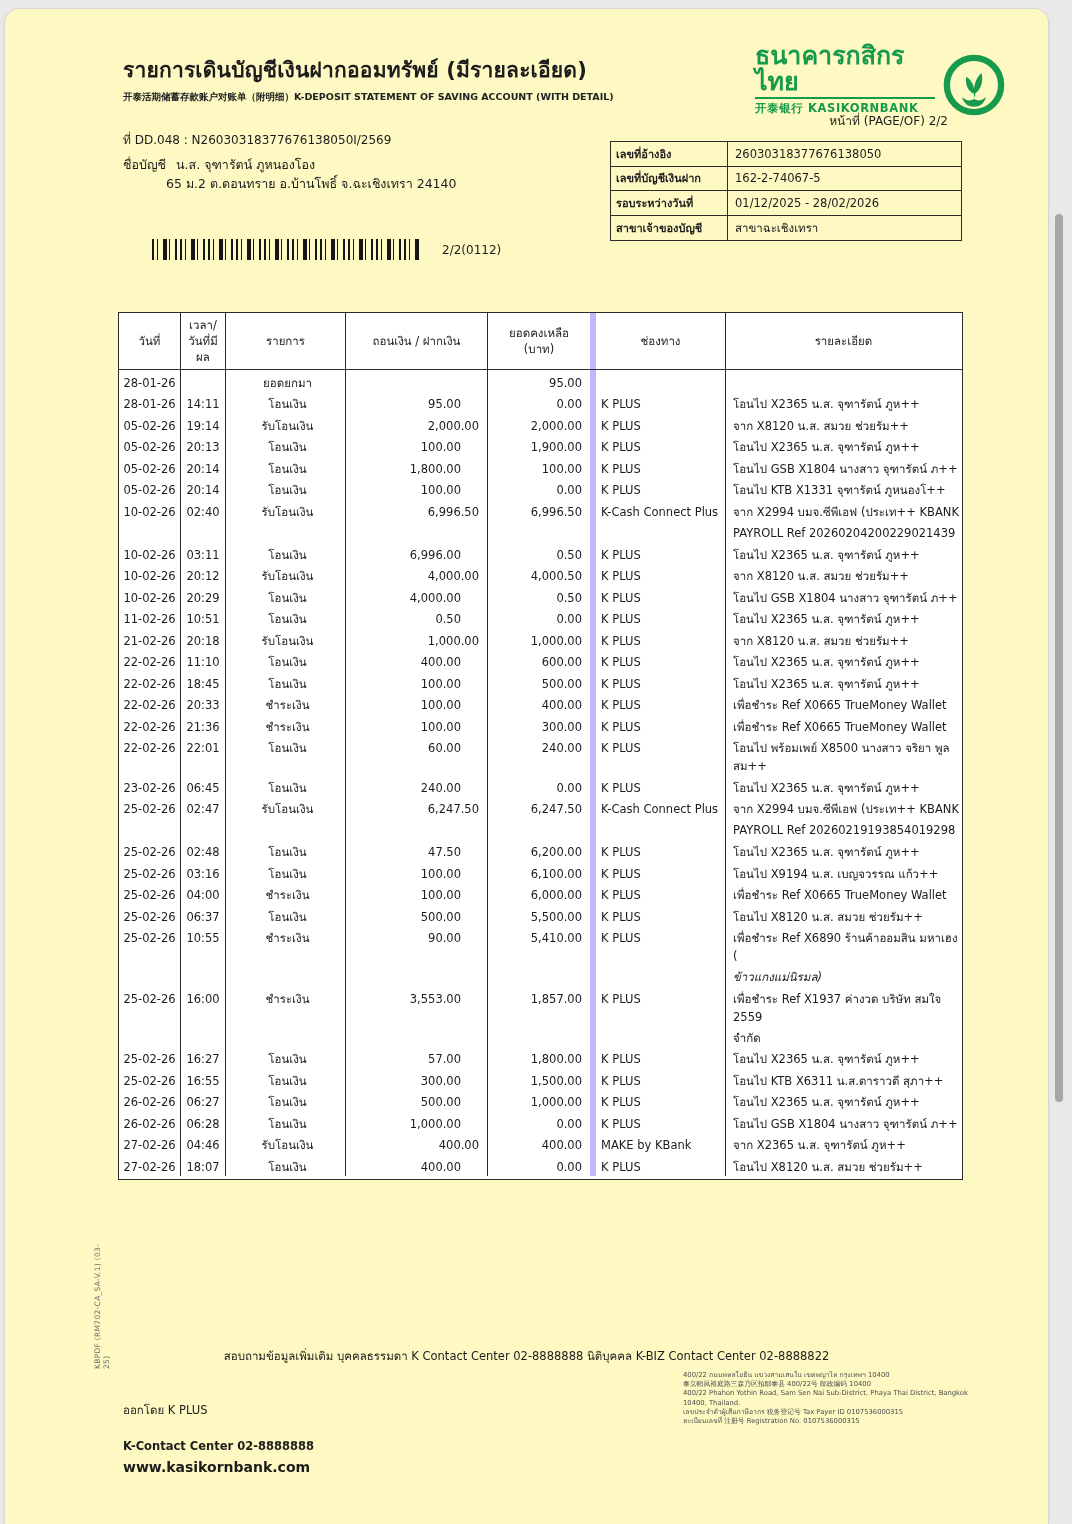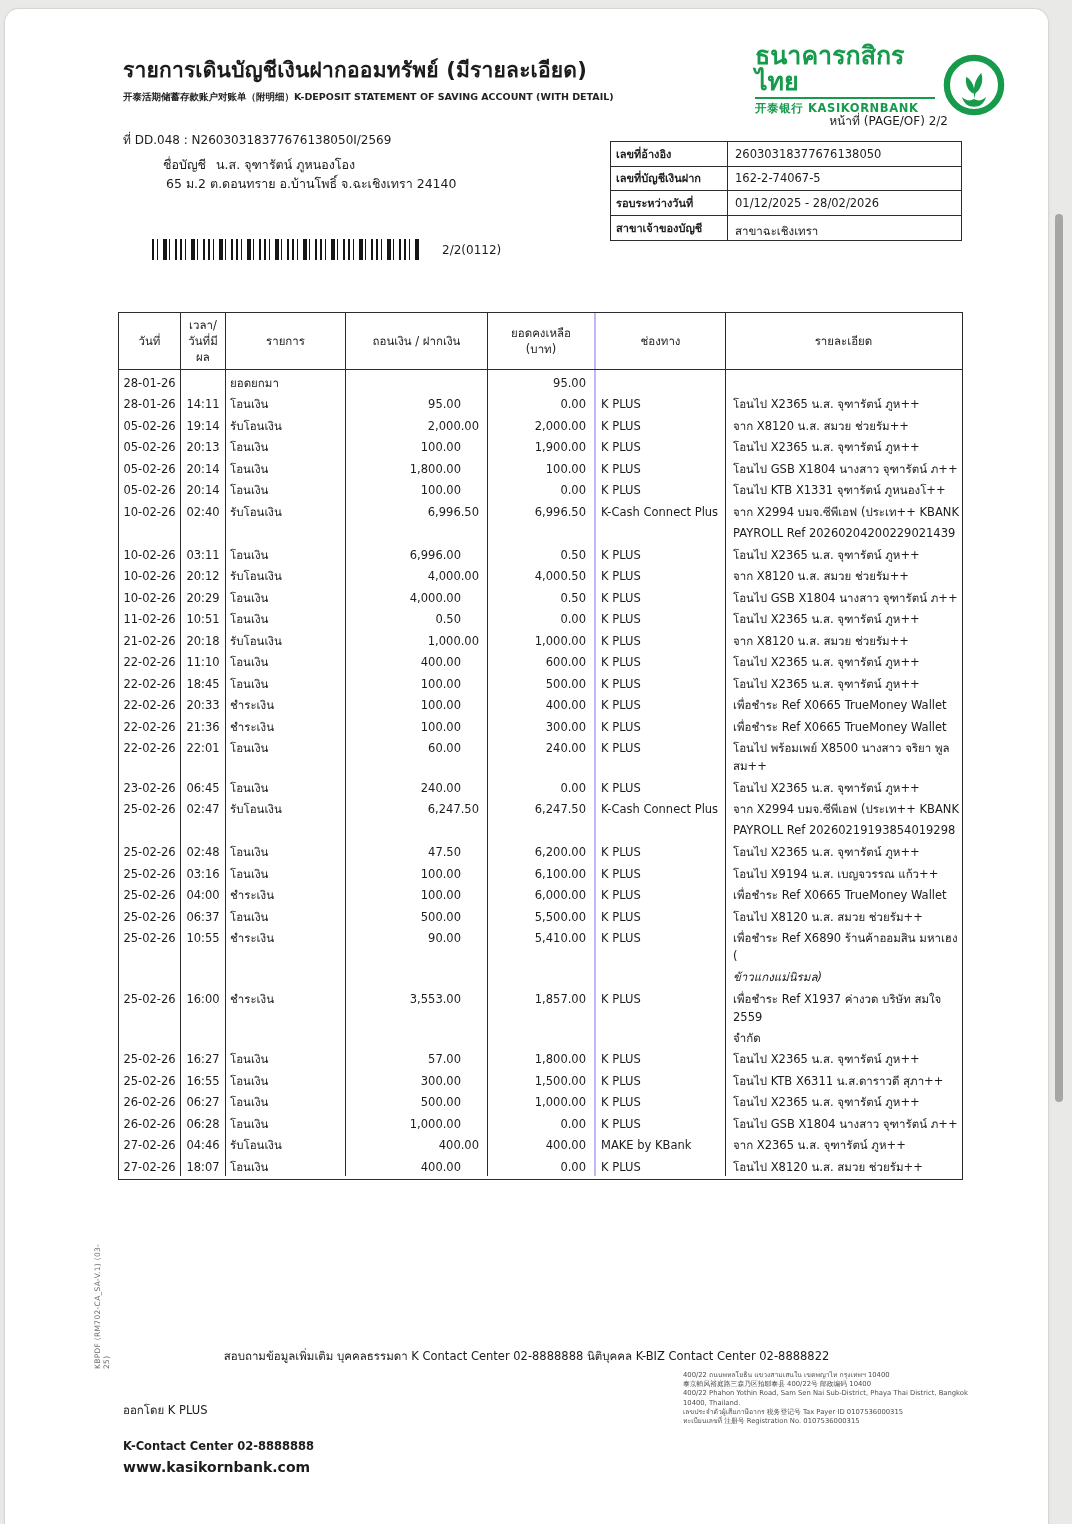--- a/index.html
+++ b/index.html
@@ -5,62 +5,62 @@
   * { margin:0; padding:0; box-sizing:border-box; }
   html,body { width:1072px; height:1524px; overflow:hidden; }
   body {
     background:#e9e9e8;
     font-family:"DejaVu Sans","Liberation Sans",sans-serif;
     color:#1c1c1c;
     position:relative;
   }
   .page {
     position:absolute; left:5px; top:9px; width:1043px; height:1515px;
-    background:#ffffff;
+    background:#fef9c3;
     border-radius:14px 14px 0 0;
     box-shadow:0 0 0 1px #d6d6d4, 0 1px 4px rgba(0,0,0,.08);
   }
   
   .title-block { position:absolute; left:118px; top:44px; }
   .title-th { font-size:21px; font-weight:bold; letter-spacing:.2px; }
   .title-sub { font-size:9.5px; font-weight:bold; margin-top:5px; color:#222; }
   .logo-block { position:absolute; left:750px; top:34px; width:250px; display:flex; align-items:flex-end; }
   .brand-text { text-align:left; margin-right:8px; }
   .brand-th { font-size:25px; font-weight:bold; color:#169a4b; line-height:26px; border-bottom:2.5px solid #169a4b; padding-bottom:2px; }
   .brand-en { font-size:11.5px; font-weight:bold; color:#169a4b; margin-top:2px; letter-spacing:.6px; }
   .logo-svg { width:62px; height:62px; flex:0 0 auto; }
   .page-of { position:absolute; right:100px; top:102px; font-size:12px; }
   .doc-no { position:absolute; left:118px; top:121px; font-size:12px; }
   .account-block { position:absolute; left:118px; top:146px; font-size:12.5px; line-height:19px; }
-  .account-line1 { display:flex; gap:10px;margin-left:40px; }
+  .account-line1 { display:flex; gap:10px; }
   .account-address { margin-left:43px; }
   
   .info-box { position:absolute; left:605px; top:132px; width:352px; border:1.5px solid #2c2c2c; }
   .ib-row { display:flex; border-bottom:1.5px solid #2c2c2c; height:24.5px; align-items:center; }
-  .ib-row:last-child { border-bottom:none;align-items:flex-end; }
+  .ib-row:last-child { border-bottom:none; }
   .ib-label { width:117px; font-weight:bold; font-size:11px; padding:0 4px 0 5px; border-right:1.5px solid #2c2c2c; height:100%; display:flex; align-items:center; }
   .ib-value { flex:1; font-size:11.5px; padding-left:7px; }
   
   .barcode { position:absolute; left:147px; top:230px; width:268px; height:21px;
     background:
       repeating-linear-gradient(90deg,#161616 0 2px,transparent 2px 5px,#161616 5px 6px,transparent 6px 11px,#161616 11px 15px,transparent 15px 17px,#161616 17px 18px,transparent 18px 23px,#161616 23px 25px,transparent 25px 28px);
   }
   .barcode-caption { position:absolute; left:437px; top:234px; font-size:12px; }
   
   .stmt-table { position:absolute; left:113px; top:303px; width:845px; border:1.5px solid #2c2c2c; background:#fff; }
   .t-head { display:flex; border-bottom:1.5px solid #2c2c2c; min-height:55px; }
   .t-row { display:flex; }
   .t-body { padding-bottom:3px; }
   .c { padding-top:3.5px; font-size:11.5px; line-height:18px; }
   .t-head .c { display:flex; flex-direction:column; justify-content:center; align-items:center; text-align:center; font-size:11.5px; line-height:16px; padding:4px 2px; }
   .w-date   { width:62px;  border-right:1px solid #2c2c2c; }
   .w-time   { width:45px;  border-right:1px solid #2c2c2c; }
-  .w-desc   { width:120px; border-right:1px solid #2c2c2c; }
+  .w-desc   { width:120px; border-right:1px solid #2c2c2c;text-align:center; }
   .w-amount { width:142px; border-right:1px solid #2c2c2c; }
-  .w-bal    { width:108px; border-right:2px solid #c4b5fd; }
+  .w-bal    { width:108px; border-right:6px solid #c4b5fd; }
   .w-chan   { width:130px; border-right:1px solid #2c2c2c; }
   .w-detail { width:235px; }
   .t-body .w-date   { text-align:center; }
   .t-body .w-time   { text-align:center; }
   .t-body .w-desc   { padding-left:4px; }
   .t-body .w-amount { text-align:right; }
   .t-body .w-amount.withdraw { padding-right:26px; }
   .t-body .w-amount.deposit  { padding-right:8px; }
   .t-body .w-bal    { text-align:right; padding-right:8px; }
   .t-body .w-chan   { padding-left:5px; }

